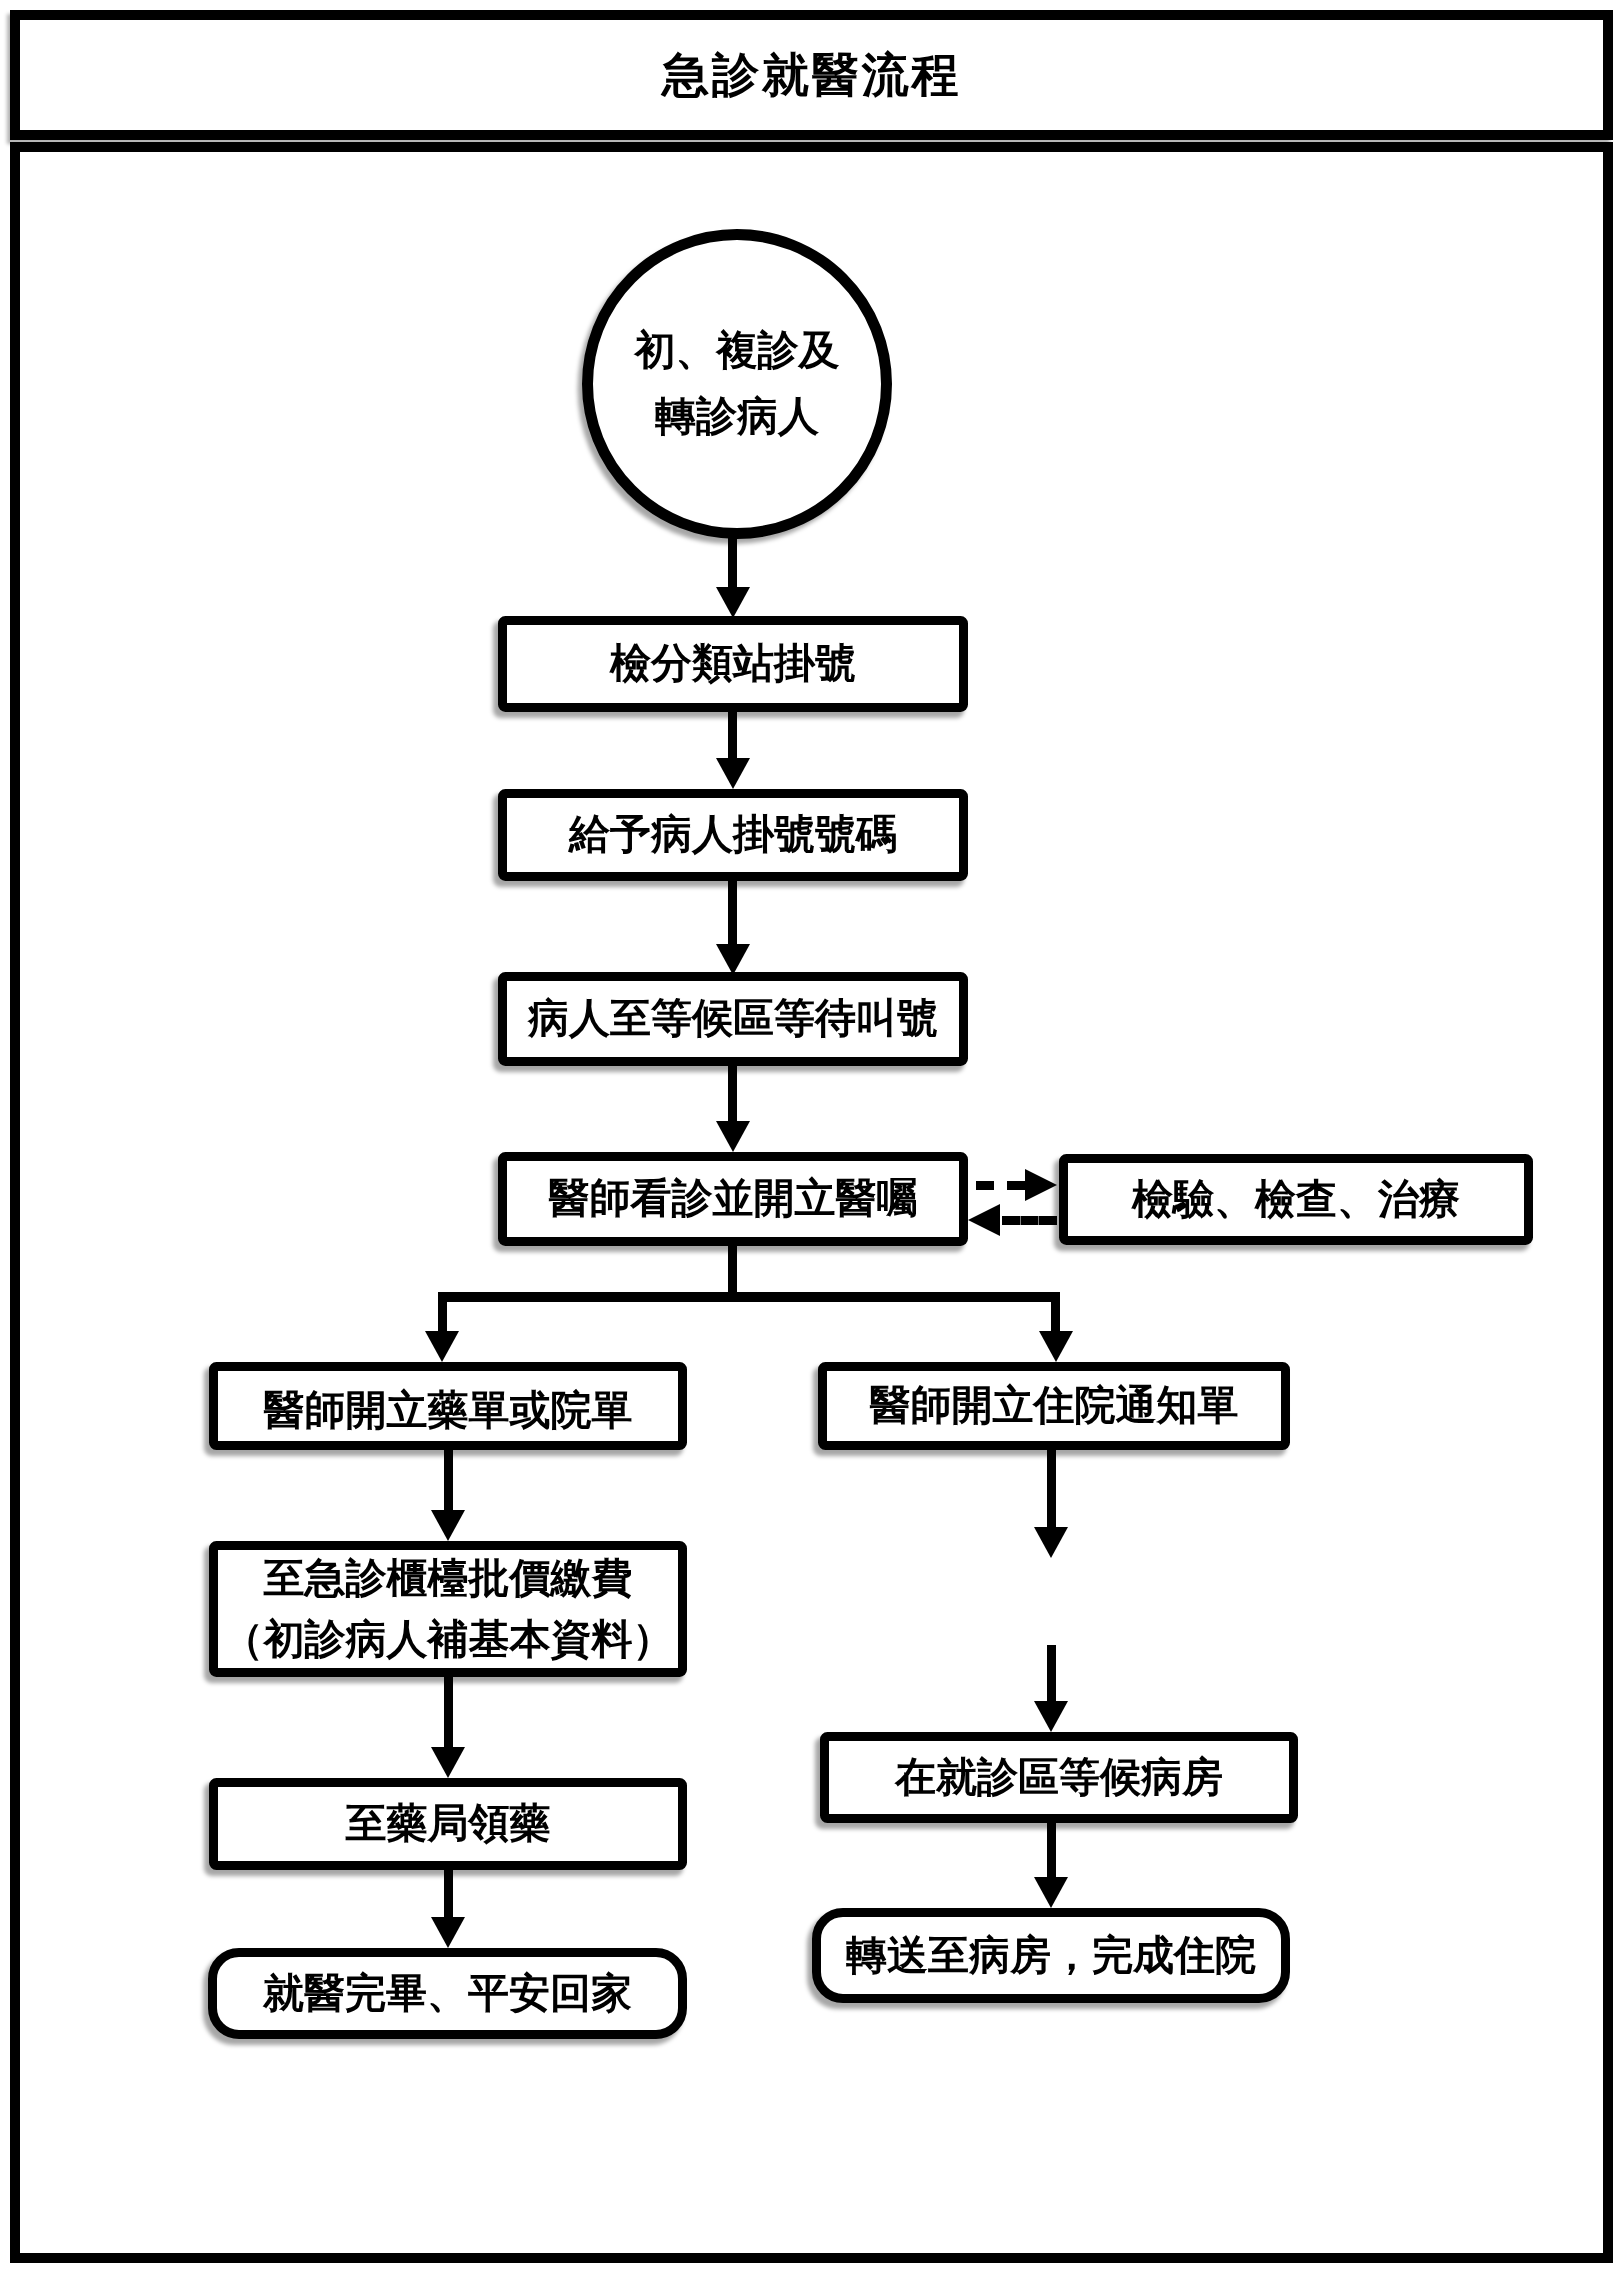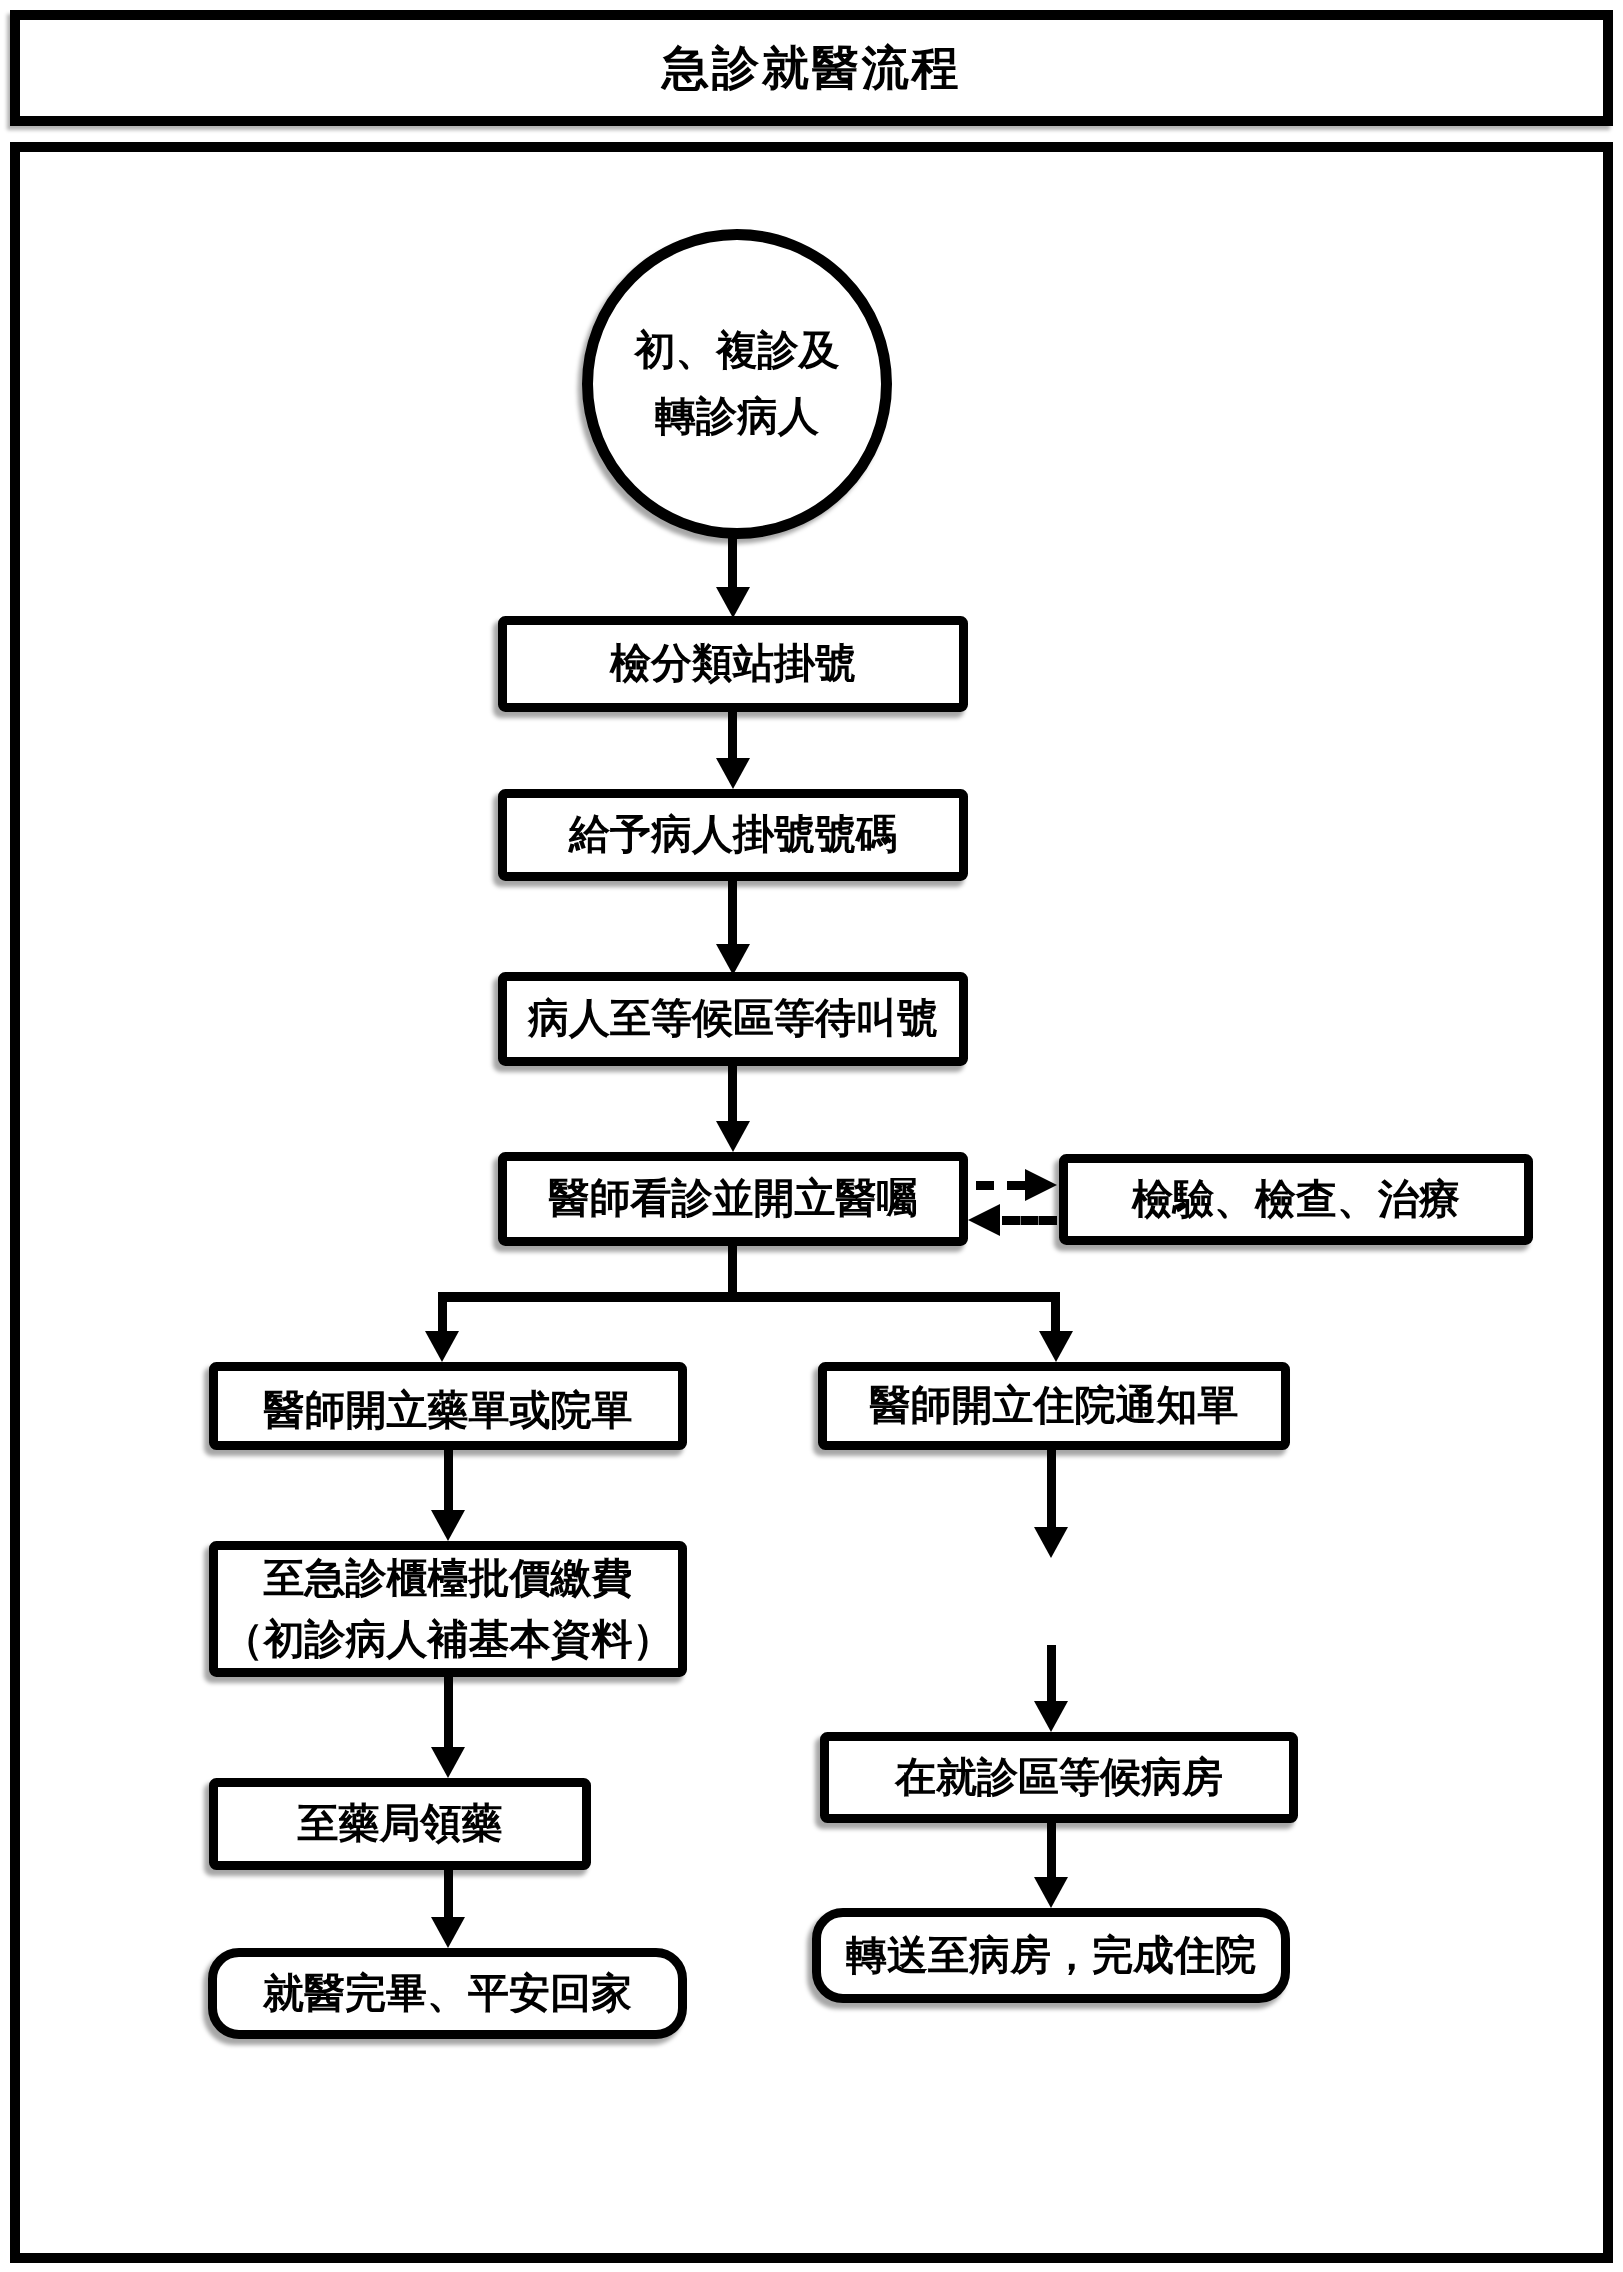--- a/index.html
+++ b/index.html
@@ -44,21 +44,21 @@
   .head-left{position:absolute;width:0;height:0;z-index:3;
     border-top:16px solid transparent;border-bottom:16px solid transparent;
     border-right:32px solid #000;}
   .dash{position:absolute;height:0;border-top:9.6px dashed #000;z-index:3;}
 </style>
 </head>
 <body>
 
 <div class="canvas">
 
-  <div class="frame" style="left:10.3px;top:10.3px;width:1603px;height:116px;">
+  <div class="frame" style="left:10.3px;top:10.3px;width:1603px;height:130px;">
     <div class="title">急診就醫流程</div>
   </div>
   <div class="frame" style="left:10.3px;top:142px;width:1603px;height:2121px;box-shadow:none;"></div>
 
   <div class="box circle" style="left:582px;top:229px;width:310px;height:310px;">
     <div>初、複診及</div>
     <div>轉診病人</div>
   </div>
 
   <div class="box" style="left:498px;top:616px;width:470px;height:96px;">
@@ -78,21 +78,21 @@
     <div>檢驗、檢查、治療</div>
   </div>
 
   <div class="box" style="left:209px;top:1362px;width:478px;height:88px;justify-content:flex-end;">
     <div>醫師開立藥單或院單</div>
   </div>
   <div class="box" style="left:209px;top:1541px;width:478px;height:136px;">
     <div>至急診櫃檯批價繳費</div>
     <div>（初診病人補基本資料）</div>
   </div>
-  <div class="box" style="left:209px;top:1778px;width:382px;height:92px;">
+  <div class="box" style="left:209px;top:1778px;width:478px;height:92px;">
     <div>至藥局領藥</div>
   </div>
   <div class="box terminal" style="left:208px;top:1948px;width:479px;height:91px;">
     <div>就醫完畢、平安回家</div>
   </div>
 
   <div class="box" style="left:818px;top:1362px;width:472px;height:88px;">
     <div>醫師開立住院通知單</div>
   </div>
   <div class="box" style="left:812px;top:1732px;width:478px;height:91px;margin-left:8px;">

